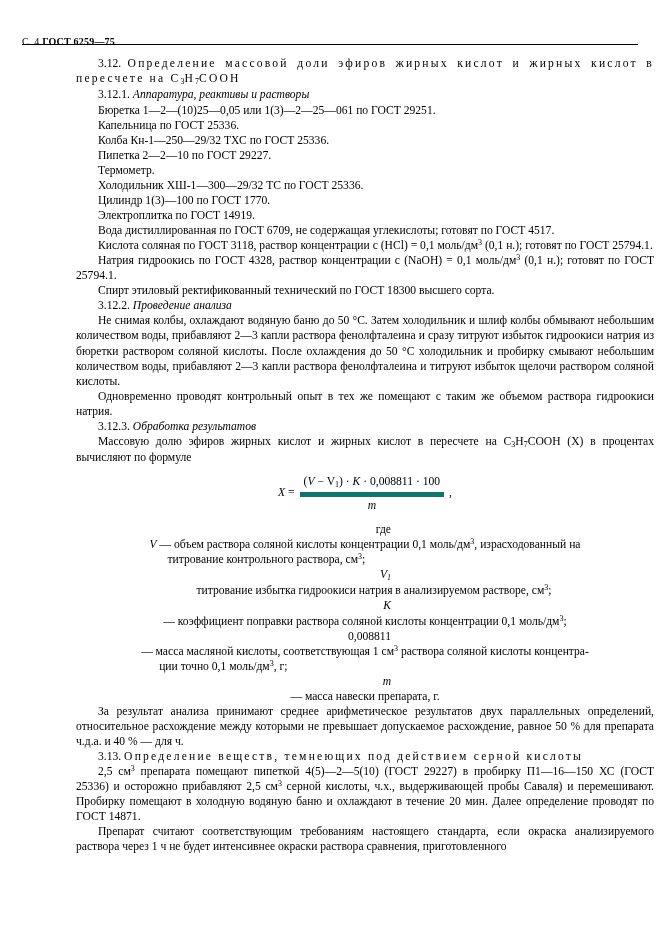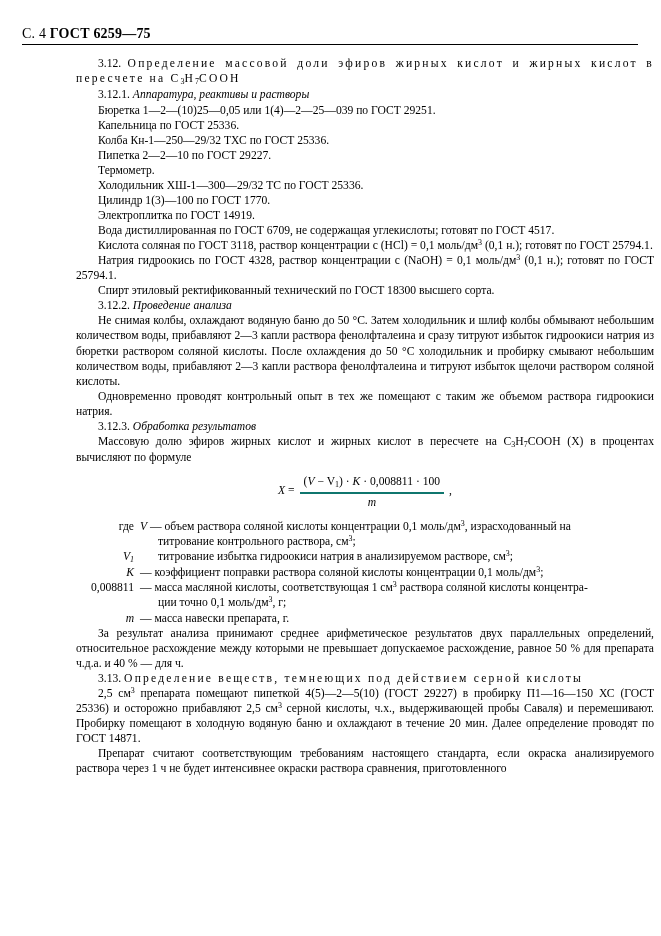--- a/index.html
+++ b/index.html
@@ -17,23 +17,23 @@
   }
   .page {
     width: 661px;
     height: 936px;
     position: relative;
     box-sizing: border-box;
     padding: 0;
   }
   .header {
     position: absolute;
-    top: 26px;
+    top: 36px;
     left: 22px;
-    font-size: 14px;
+    font-size: 10px;
     letter-spacing: 0.2px;
   }
   .header .pg {
     font-weight: normal;
   }
   .header .std {
     font-weight: bold;
   }
   .rule {
     position: absolute;
@@ -77,39 +77,40 @@
   }
   .frac {
     display: inline-block;
     vertical-align: middle;
     text-align: center;
     margin: 0 2px;
   }
   .frac .num {
     display: block;
     padding: 0 4px 1px 4px;
-    border-bottom: 2px solid #0f766e;
+    border-bottom: 5px solid #0f766e;
     font-size: 11.6px;
   }
   .frac .den {
     display: block;
     padding: 1px 4px 0 4px;
     font-size: 11.6px;
   }
   .var {
     font-style: italic;
   }
   .deflist {
     margin: 0;
     text-indent: 0;
   }
   .defrow {
     display: flex;
-    align-items: flex-start;
+    align-items: center;
     text-indent: 0;
+    flex-direction: column;
   }
   .defrow .lbl {
     flex: 0 0 auto;
     width: 64px;
     text-align: right;
     padding-right: 6px;
     box-sizing: border-box;
     font-style: italic;
   }
   .defrow .lbl.plain {
@@ -140,21 +141,21 @@
     <p>
       <span>3.12.</span>
       <span class="spaced">Определение массовой доли эфиров жирных кислот и жирных кислот в пересчете на C</span><sub>3</sub><span class="spaced">H</span><sub>7</sub><span class="spaced">COOH</span>
     </p>
 
     <p>
       <span>3.12.1.</span>
       <span class="ital">Аппаратура, реактивы и растворы</span>
     </p>
 
-    <p>Бюретка 1—2—(10)25—0,05 или 1(4)—2—25—039 по ГОСТ 29251.</p>
+    <p>Бюретка 1—2—(10)25—0,05 или 1(3)—2—25—061 по ГОСТ 29251.</p>
     <p>Капельница по ГОСТ 25336.</p>
     <p>Колба Кн-1—250—29/32 ТХС по ГОСТ 25336.</p>
     <p>Пипетка 2—2—10 по ГОСТ 29227.</p>
     <p>Термометр.</p>
     <p>Холодильник ХШ-1—300—29/32 ТС по ГОСТ 25336.</p>
     <p>Цилиндр 1(3)—100 по ГОСТ 1770.</p>
     <p>Электроплитка по ГОСТ 14919.</p>
     <p>Вода дистиллированная по ГОСТ 6709, не содержащая углекислоты; готовят по ГОСТ 4517.</p>
 
     <p>Кислота соляная по ГОСТ 3118, раствор концентрации c (HCl) = 0,1 моль/дм<sup>3</sup> (0,1 н.); готовят по ГОСТ 25794.1.</p>

